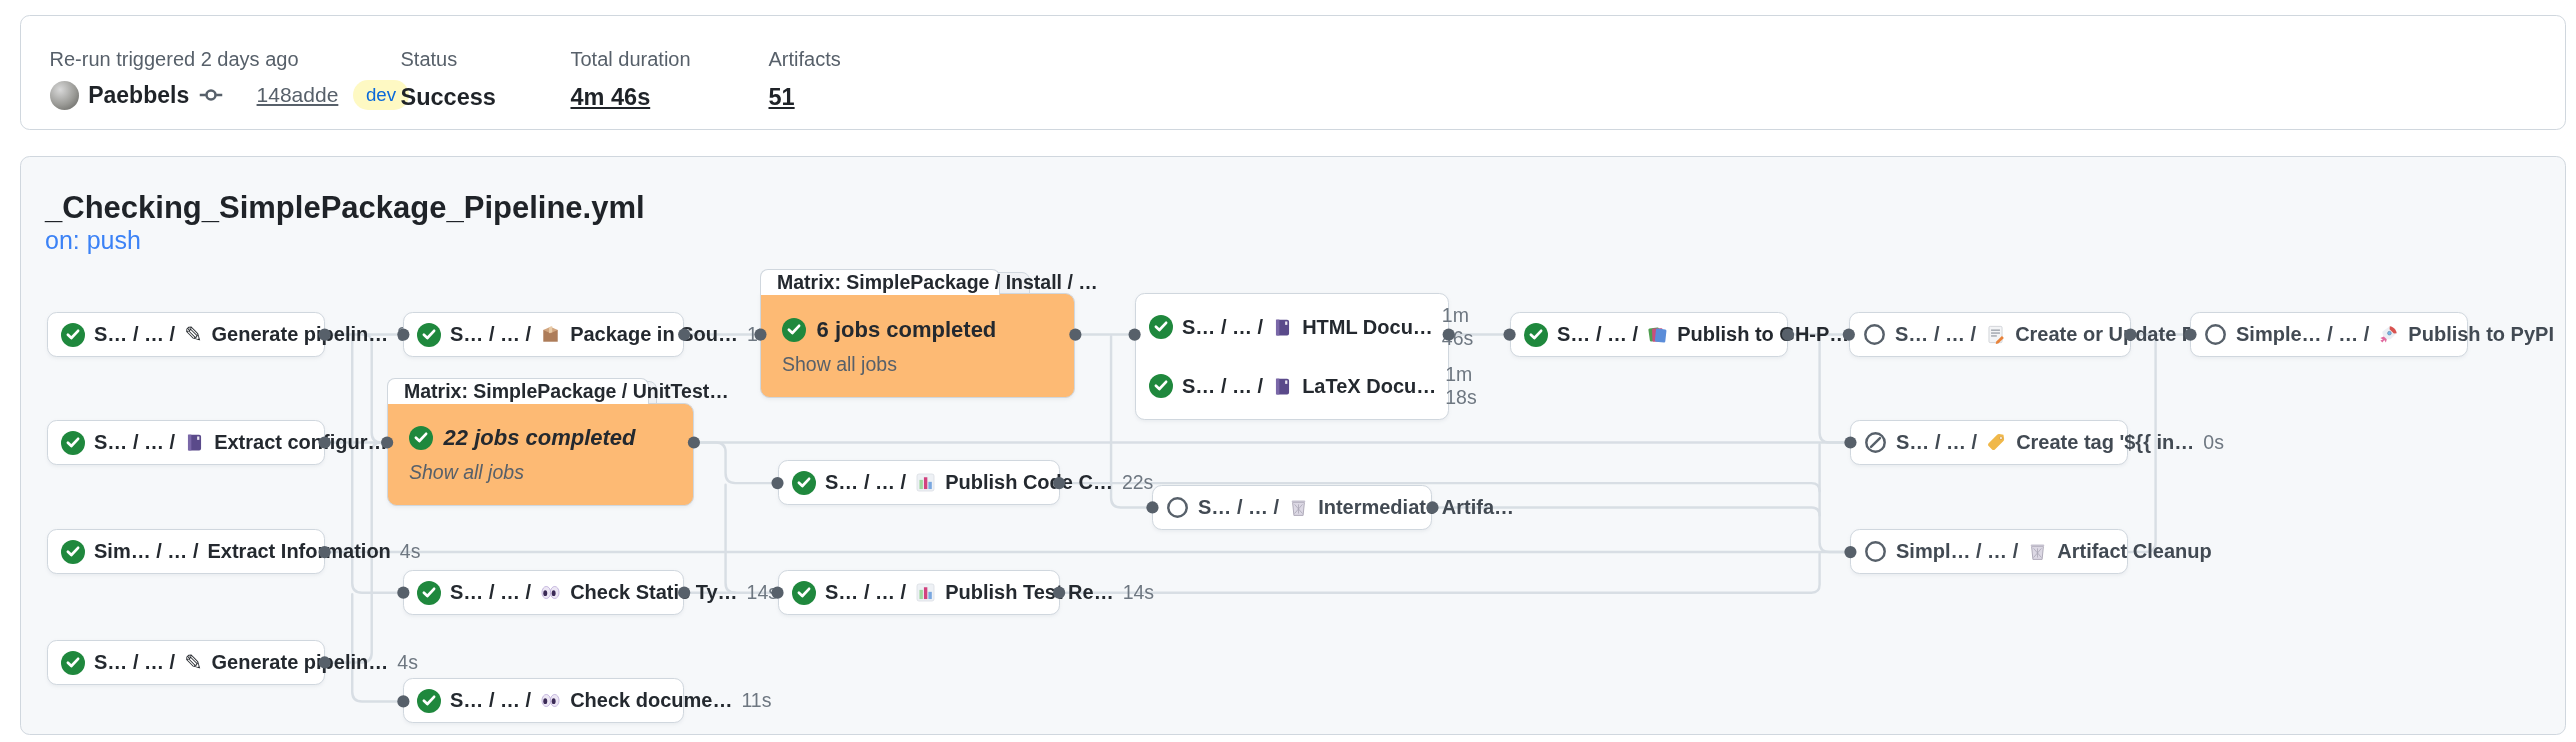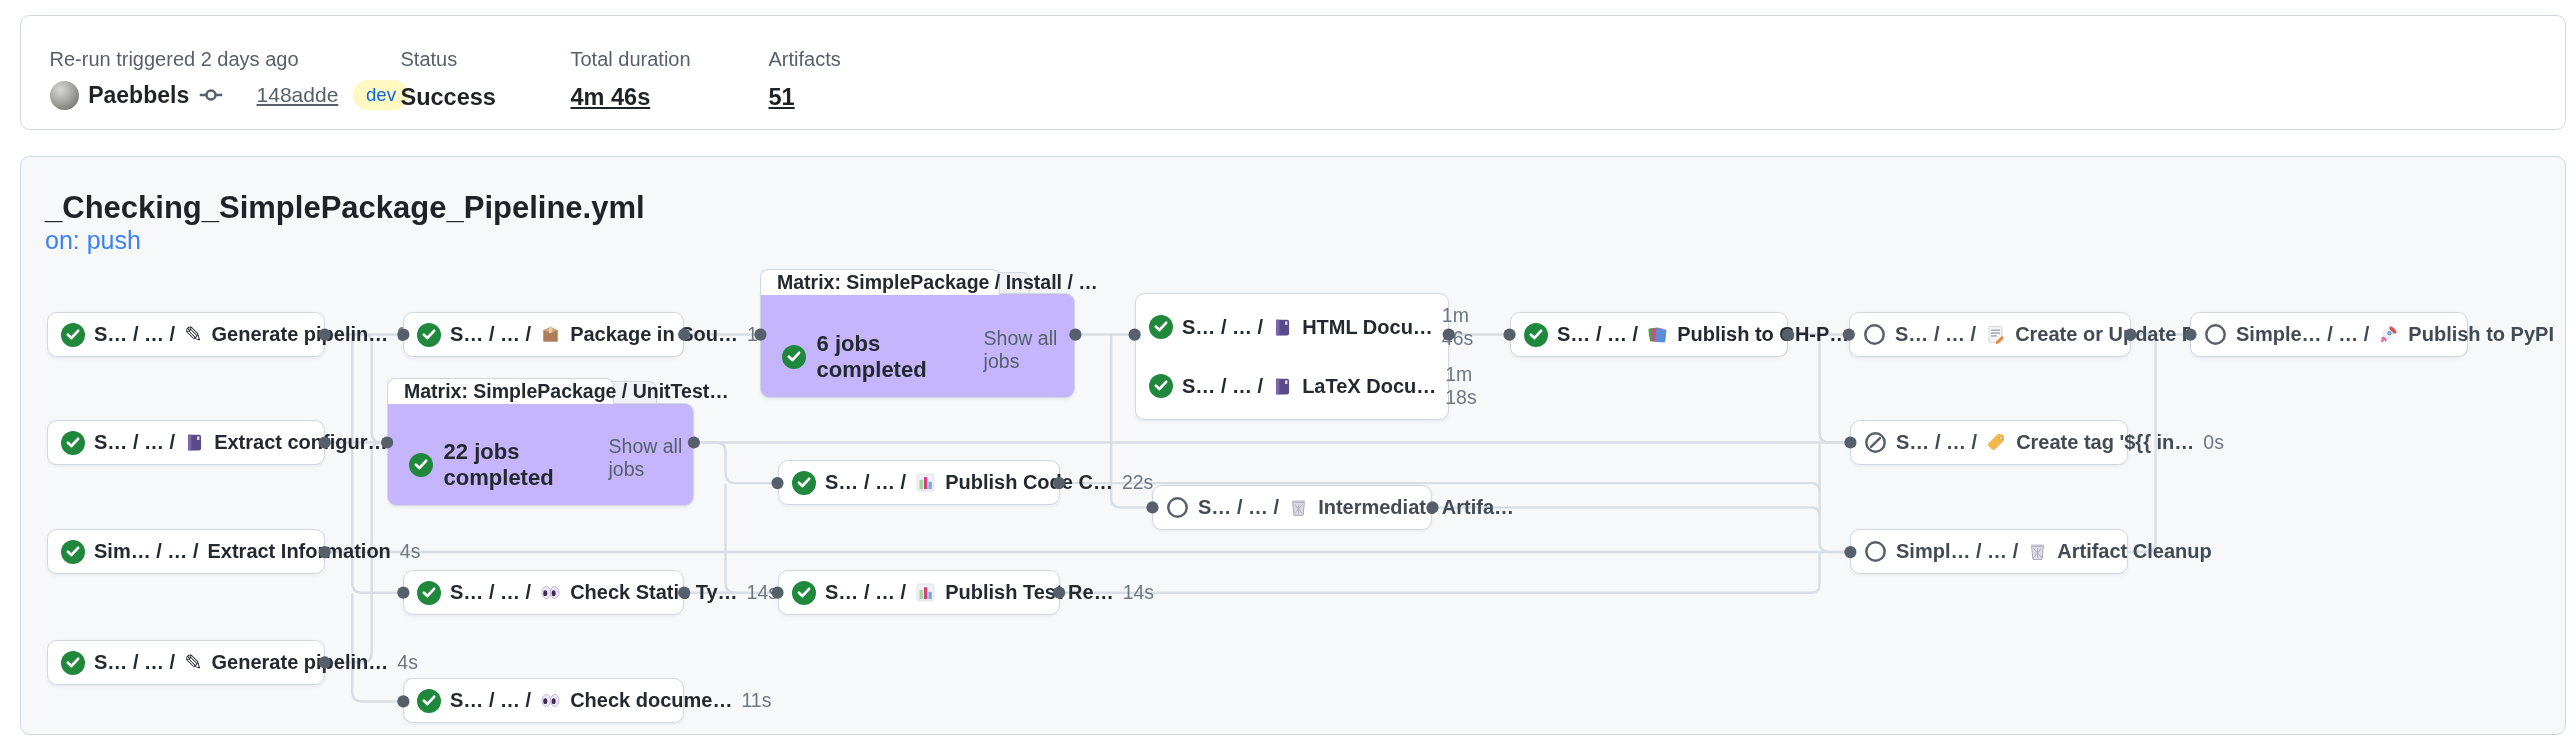--- a/index.html
+++ b/index.html
@@ -28,22 +28,22 @@
   .node.skipped{color:#424a53;}
   .pfx,.nm{white-space:nowrap;}
   .uic{font-size:22px;line-height:1;color:#1f2328;font-family:"DejaVu Sans",sans-serif;}
   .sticon{flex:0 0 auto;display:inline-flex;}
   .jicon{flex:0 0 auto;display:inline-flex;}
   
   .mtab{position:absolute;background:#fff;border:1.6px solid #d0d7de;border-bottom:none;
     border-radius:8px 8px 0 0;box-sizing:border-box;display:flex;align-items:center;
     padding:0 16px;font-size:19.5px;font-weight:600;color:#24292f;z-index:4;white-space:nowrap;}
   .mecho{position:absolute;background:#f0f2f5;border:1.6px solid #d0d7de;border-radius:8px 8px 0 0;box-sizing:border-box;z-index:2;}
-  .mbody{position:absolute;background:#c4b5fd;border:1.6px solid #d0d7de;border-radius:0 9.7px 9.7px 9.7px;
-    box-sizing:border-box;z-index:3;box-shadow:0 1.6px 3.2px rgba(140,149,159,.10);display:flex;flex-direction:row;gap:12px;}
+  .mbody{position:absolute;background:#fdba74;border:1.6px solid #d0d7de;border-radius:0 9.7px 9.7px 9.7px;
+    box-sizing:border-box;z-index:3;box-shadow:0 1.6px 3.2px rgba(140,149,159,.10);display:flex;flex-direction:column;}
   .mrow{display:flex;align-items:center;gap:10.6px;font-size:22px;font-weight:600;color:#24292f;padding-left:21px;}
   .mlink{font-size:19.5px;font-weight:400;color:#57606a;padding-left:21px;margin-top:9.7px;cursor:pointer;}
   
   .gcard{position:absolute;background:#fff;border:1.6px solid #d0d7de;border-radius:9.7px;box-sizing:border-box;
     display:flex;flex-direction:column;justify-content:center;gap:13px;padding:0 13px;z-index:3;
     box-shadow:0 1.6px 3.2px rgba(140,149,159,.10);}
   .grow{display:flex;align-items:center;gap:9px;font-size:20px;font-weight:600;color:#24292f;}
   .grow .dur{margin-left:auto;color:#6e7781;font-weight:400;font-size:19.5px;}
 </style>
 </head>
@@ -178,24 +178,24 @@
         <rect x="2.5" y="4.5" width="11" height="9" fill="#ad7c59"></rect>
         <path d="M2.5 4.5 8 2l5.5 2.5L8 7z" fill="#d1a57f"></path>
         <path d="M6.9 2.5 9.3 1.6v4.6L6.9 7z" fill="#e8cba8"></path>
       </svg>
     </span>
   <span class="nm">Package in Sou…</span>
   <span class="dur">18s</span>
 </div>
 
 <div class="mecho" style="left:568px;top:381px;width:89px;height:24px;"></div>
-<div class="mtab" style="left:387px;top:378px;width:227px;height:26px;">
+<div class="mtab" style="left:387px;top:378px;width:262px;height:26px;">
   <span>Matrix: SimplePackage / UnitTest…</span>
 </div>
-<div class="mbody" style="left:387px;top:403px;width:307px;height:103px;padding-top:21px;">
+<div class="mbody" style="left:387px;top:403px;width:307px;height:103px;padding-top:21px;font-style:italic;">
   <div class="mrow">
     <span class="sticon">
         <svg width="24" height="24" viewBox="0 0 16 16">
           <circle cx="8" cy="8" r="8" fill="#1f883d"></circle>
           <path d="M11.4 5.2 6.9 10 4.6 7.8" fill="none" stroke="#fff" stroke-width="1.8" stroke-linecap="round" stroke-linejoin="round"></path>
         </svg>
       </span>
     <span>22 jobs completed</span>
   </div>
   <div class="mlink">Show all jobs</div>

